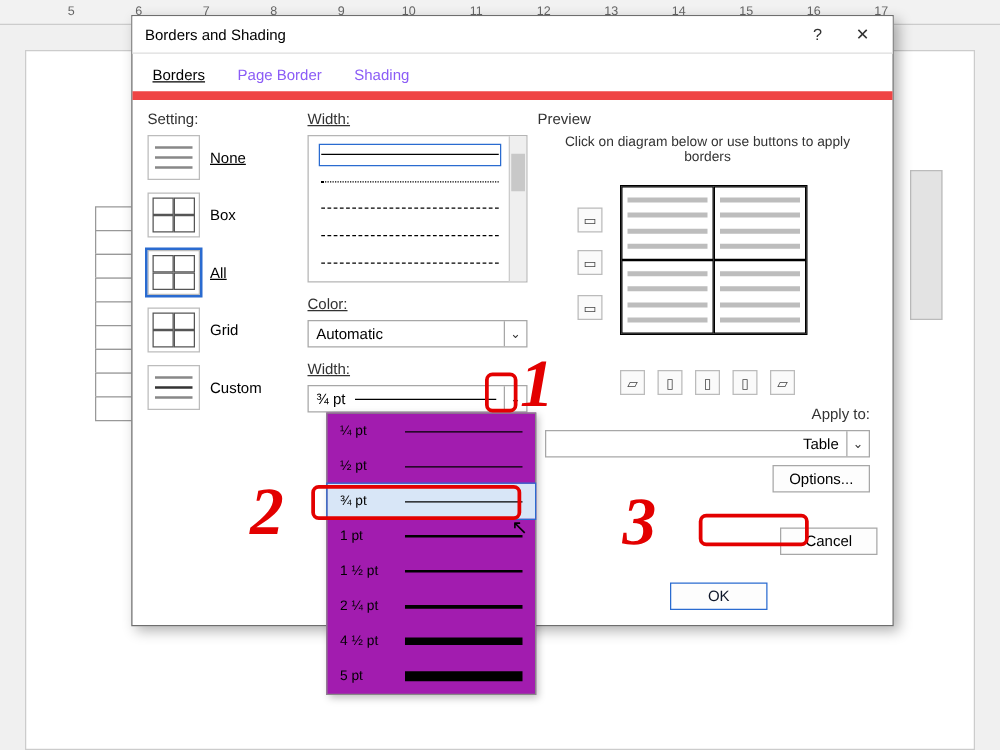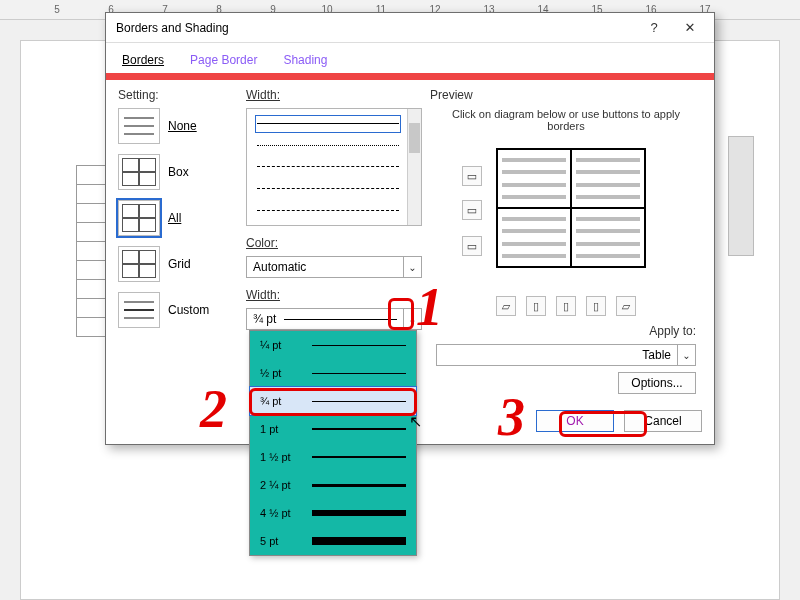--- a/index.html
+++ b/index.html
@@ -173,40 +173,40 @@
   .edge-btn.l1 { left:26px; top:28px; }
   .edge-btn.l2 { left:26px; top:62px; }
   .edge-btn.l3 { left:26px; top:98px; }
   .btm-row {
     display:flex; justify-content:center; gap:10px;
     padding: 0 6px 6px 6px;
   }
   .btm-row .edge-btn { position:static; }
   .btm-row .edge-btn.wide { width:20px; }
   .applyto { margin: 2px 6px 6px 6px; text-align: right; }
-  .options-row { display:flex; justify-content:flex-end; margin: 4px 6px 4px 6px; }
+  .options-row { display:flex; justify-content:flex-end; margin: 4px 6px 16px 6px; }
   .btn {
     min-width: 78px; height:22px;
     border:1px solid #a7a7a7; background:#fdfdfd;
     display:flex; align-items:center; justify-content:center;
     padding: 0 12px; cursor:pointer;
   }
   .footer {
     display:flex; justify-content:flex-end; gap:10px;
     padding: 12px;
   }
-  .btn.primary { border:1px solid #2a6bd0; color:#a21caf; }
+  .btn.primary { border:1px solid #2a6bd0; color:#0f172a;margin-top:44px; }
 
   
   .width-popup {
     position:absolute;
-    left: 249px;
+    left: 261px;
     top: 330px;
     width: 168px;
-    background:#14b8a6;
+    background:#a21caf;
     border:1px solid #888;
     box-shadow: 2px 2px 6px rgba(0,0,0,.25);
     z-index: 30;
   }
   .wopt {
     display:flex; align-items:center;
     gap:10px;
     height:28px;
     padding: 0 10px;
     cursor:pointer;

